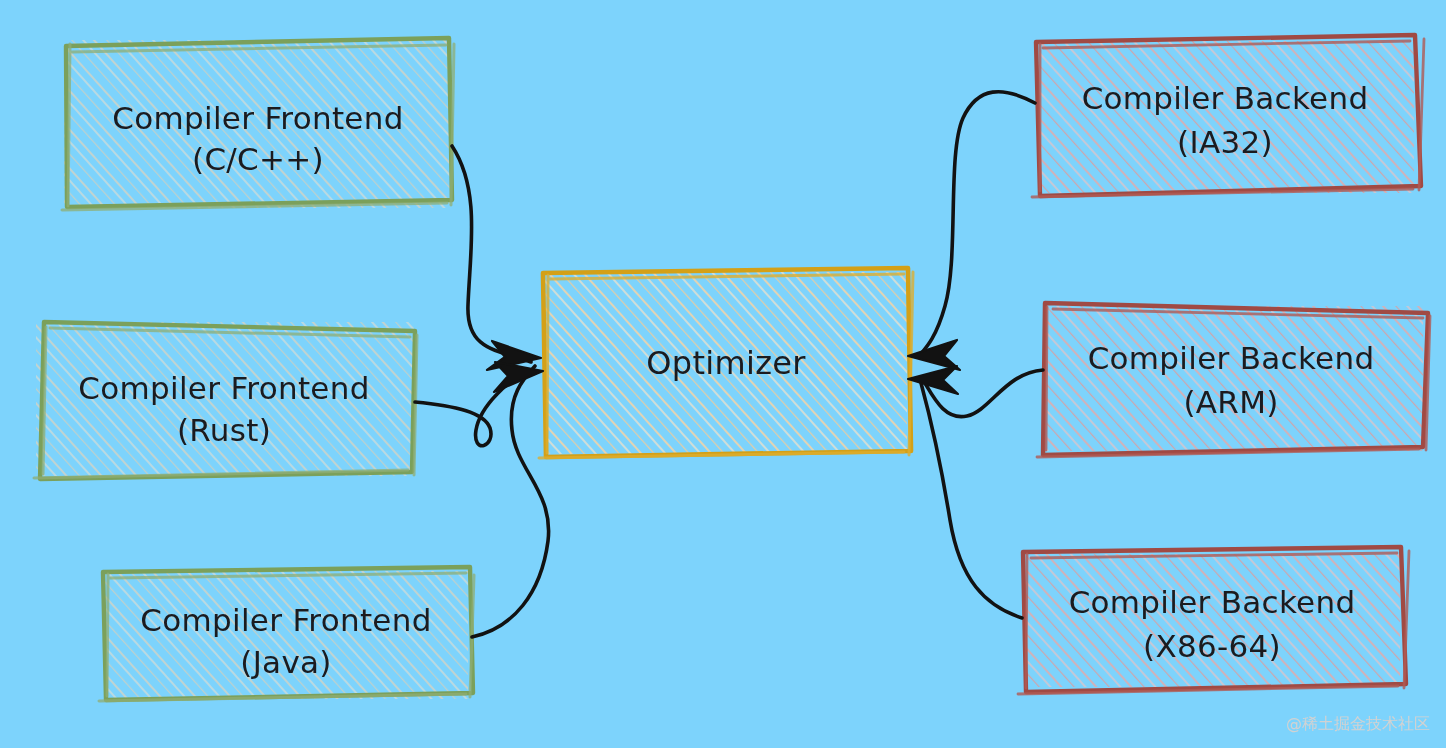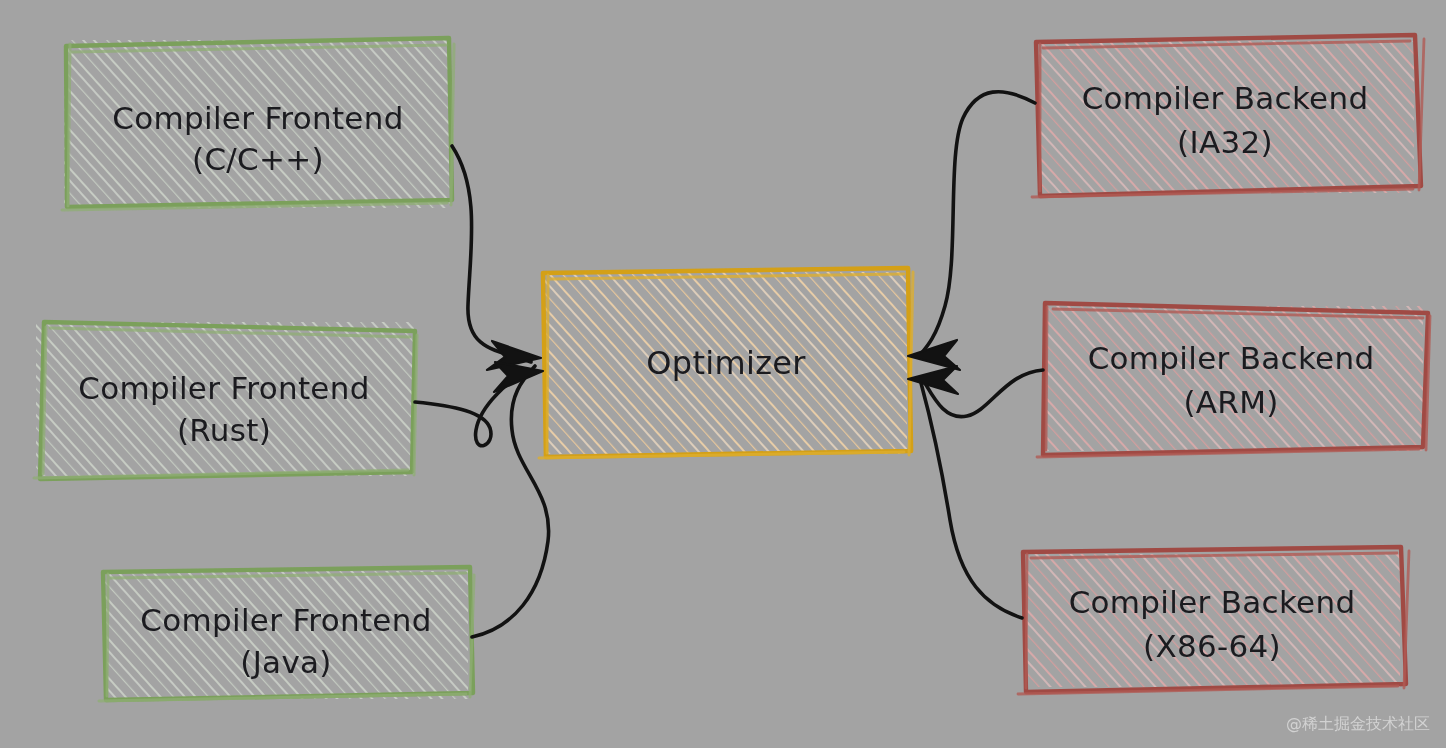--- a/index.html
+++ b/index.html
@@ -8,21 +8,21 @@
     padding: 0;
     background: #ffffff;
   }
   body {
     font-family: "DejaVu Sans", sans-serif;
   }
   #canvas-wrap {
     position: relative;
     width: 1446px;
     height: 748px;
-    background: #a3a3a3;
+    background: #7dd3fc;
     overflow: hidden;
   }
   svg#diagram {
     display: block;
     width: 1446px;
     height: 748px;
   }
   .node-label {
     font-family: "DejaVu Sans", sans-serif;
     font-size: 31px;

